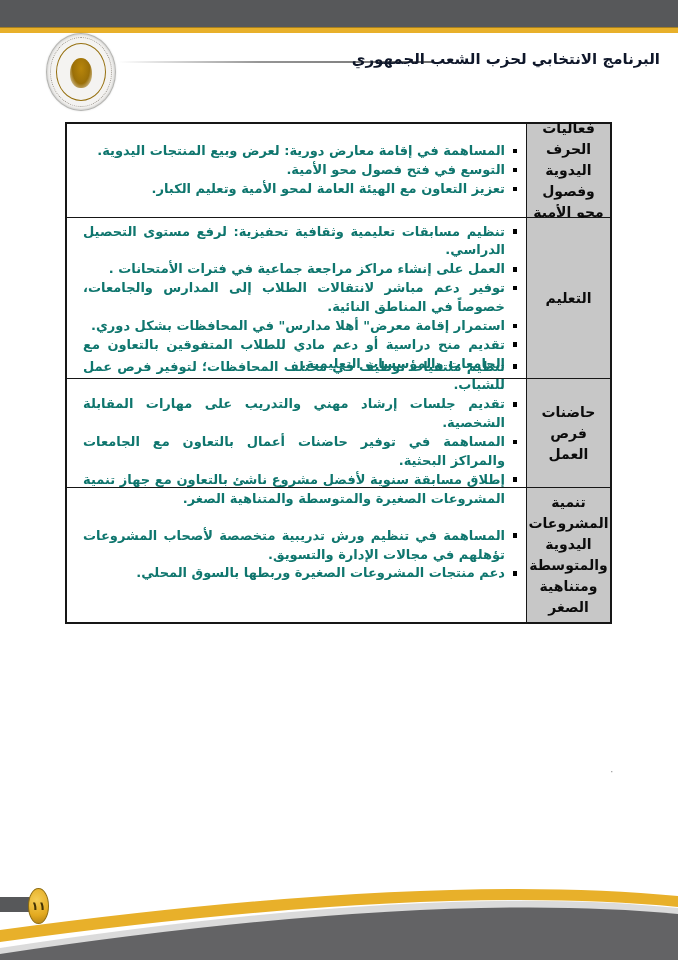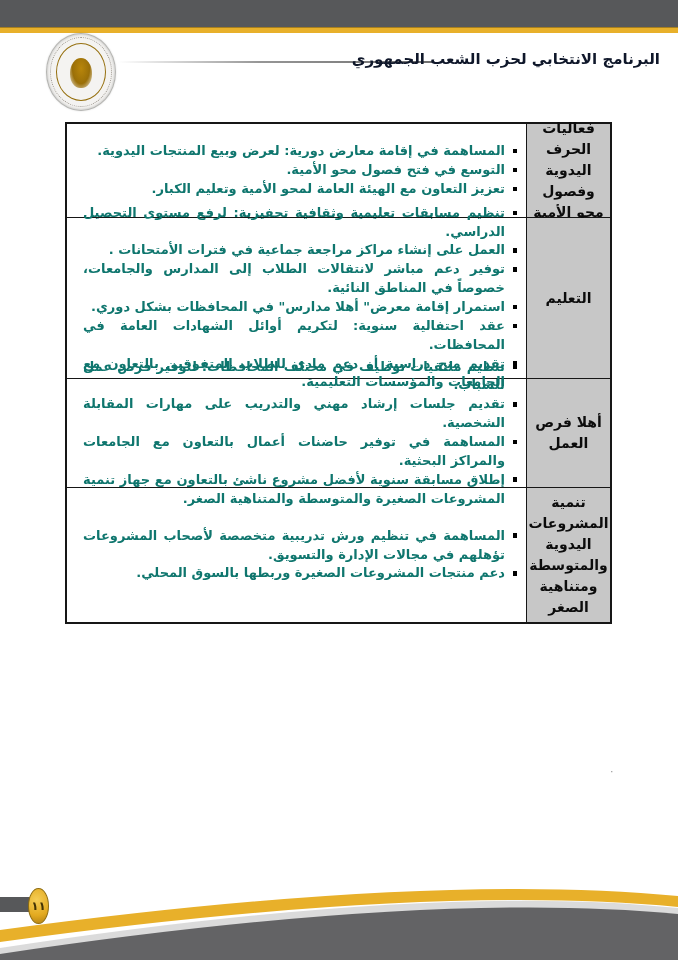--- a/index.html
+++ b/index.html
@@ -81,28 +81,27 @@
     </div>
 
     <div class="prow h2r">
       <div class="cat-cell">التعليم</div>
       <div class="content-cell">
         <ul>
           <li>تنظيم مسابقات تعليمية وثقافية تحفيزية: لرفع مستوى التحصيل الدراسي.</li>
           <li>العمل على إنشاء مراكز مراجعة جماعية في فترات الأمتحانات .</li>
           <li>توفير دعم مباشر لانتقالات الطلاب إلى المدارس والجامعات، خصوصاً في المناطق النائية.</li>
           <li>استمرار إقامة معرض" أهلا مدارس" في المحافظات بشكل دوري.</li>
-          <li>عقد احتفالية سنوية: لتكريم أوائل الشهادات العامة في المحافظات.</li>
           <li>تقديم منح دراسية أو دعم مادي للطلاب المتفوقين بالتعاون مع الجامعات والمؤسسات التعليمية.</li>
         </ul>
       </div>
     </div>
 
     <div class="prow h3r">
-      <div class="cat-cell">أهلا فرص العمل</div>
+      <div class="cat-cell">حاضنات فرص العمل</div>
       <div class="content-cell">
         <ul>
           <li>تنظيم ملتقيات توظيف في مختلف المحافظات؛ لتوفير فرص عمل للشباب.</li>
           <li>تقديم جلسات إرشاد مهني والتدريب على مهارات المقابلة الشخصية.</li>
           <li>المساهمة في توفير حاضنات أعمال بالتعاون مع الجامعات والمراكز البحثية.</li>
           <li>إطلاق مسابقة سنوية لأفضل مشروع ناشئ بالتعاون مع جهاز تنمية المشروعات الصغيرة والمتوسطة والمتناهية الصغر.</li>
         </ul>
       </div>
     </div>
 

